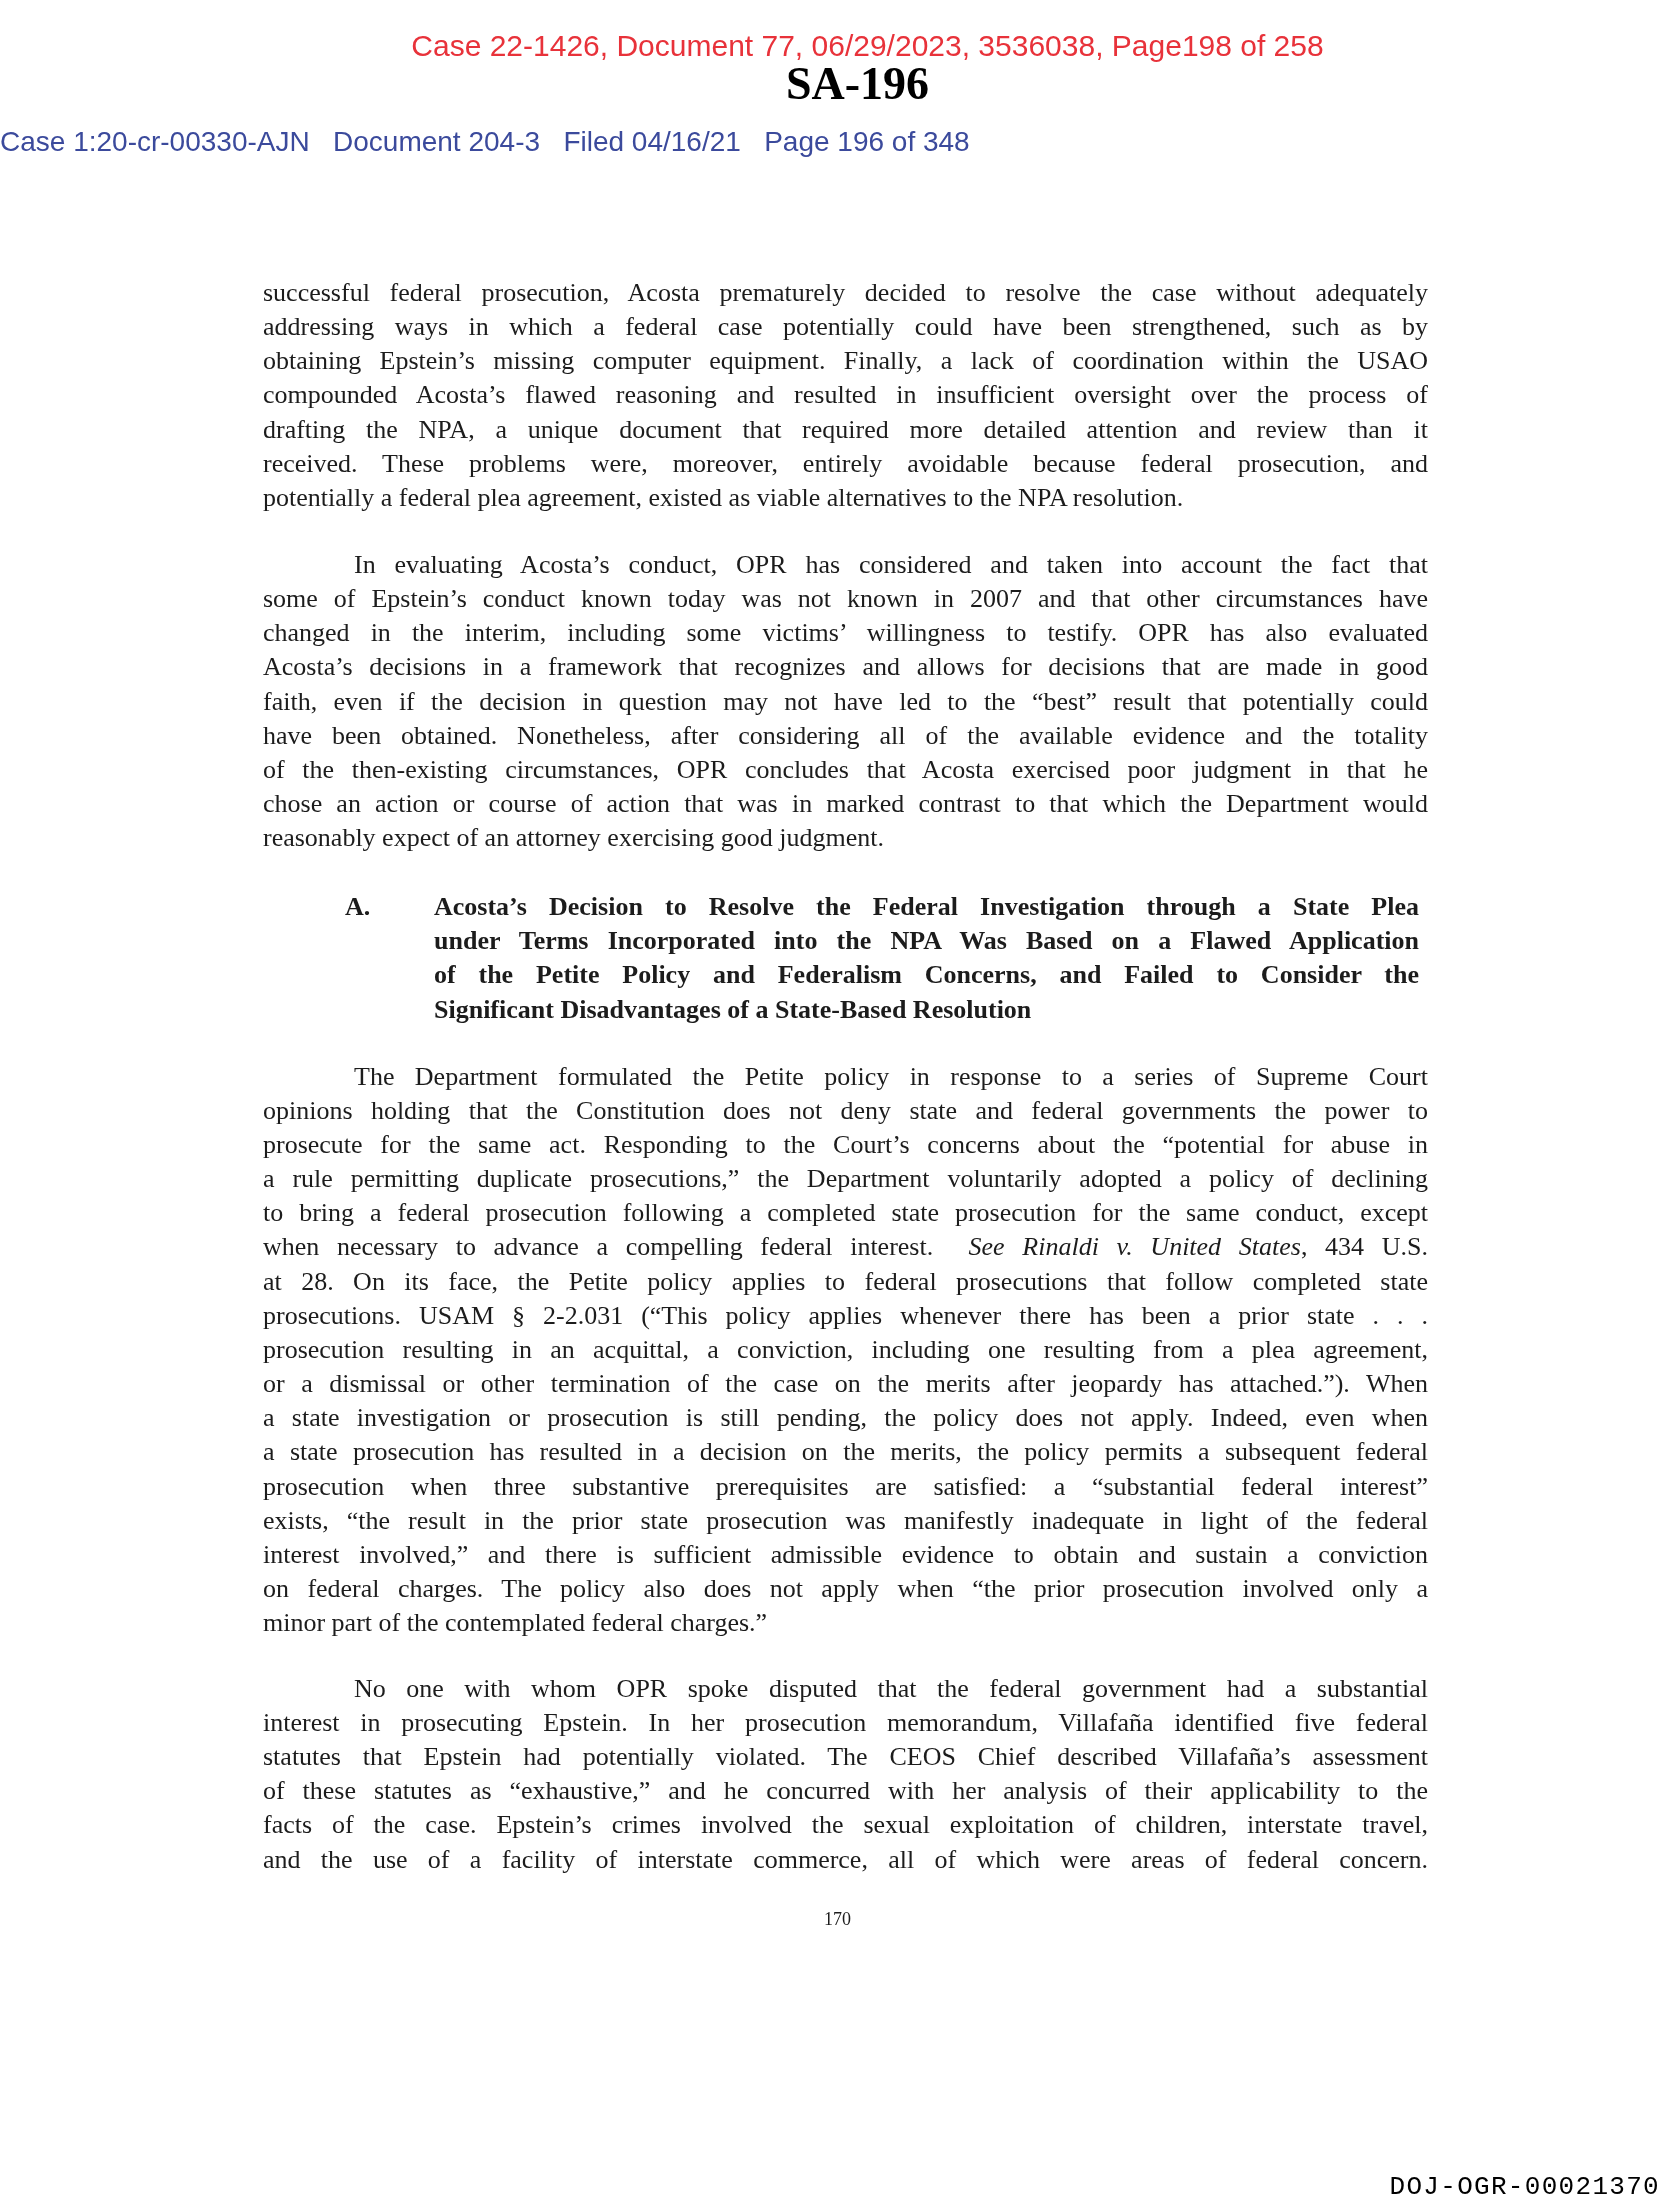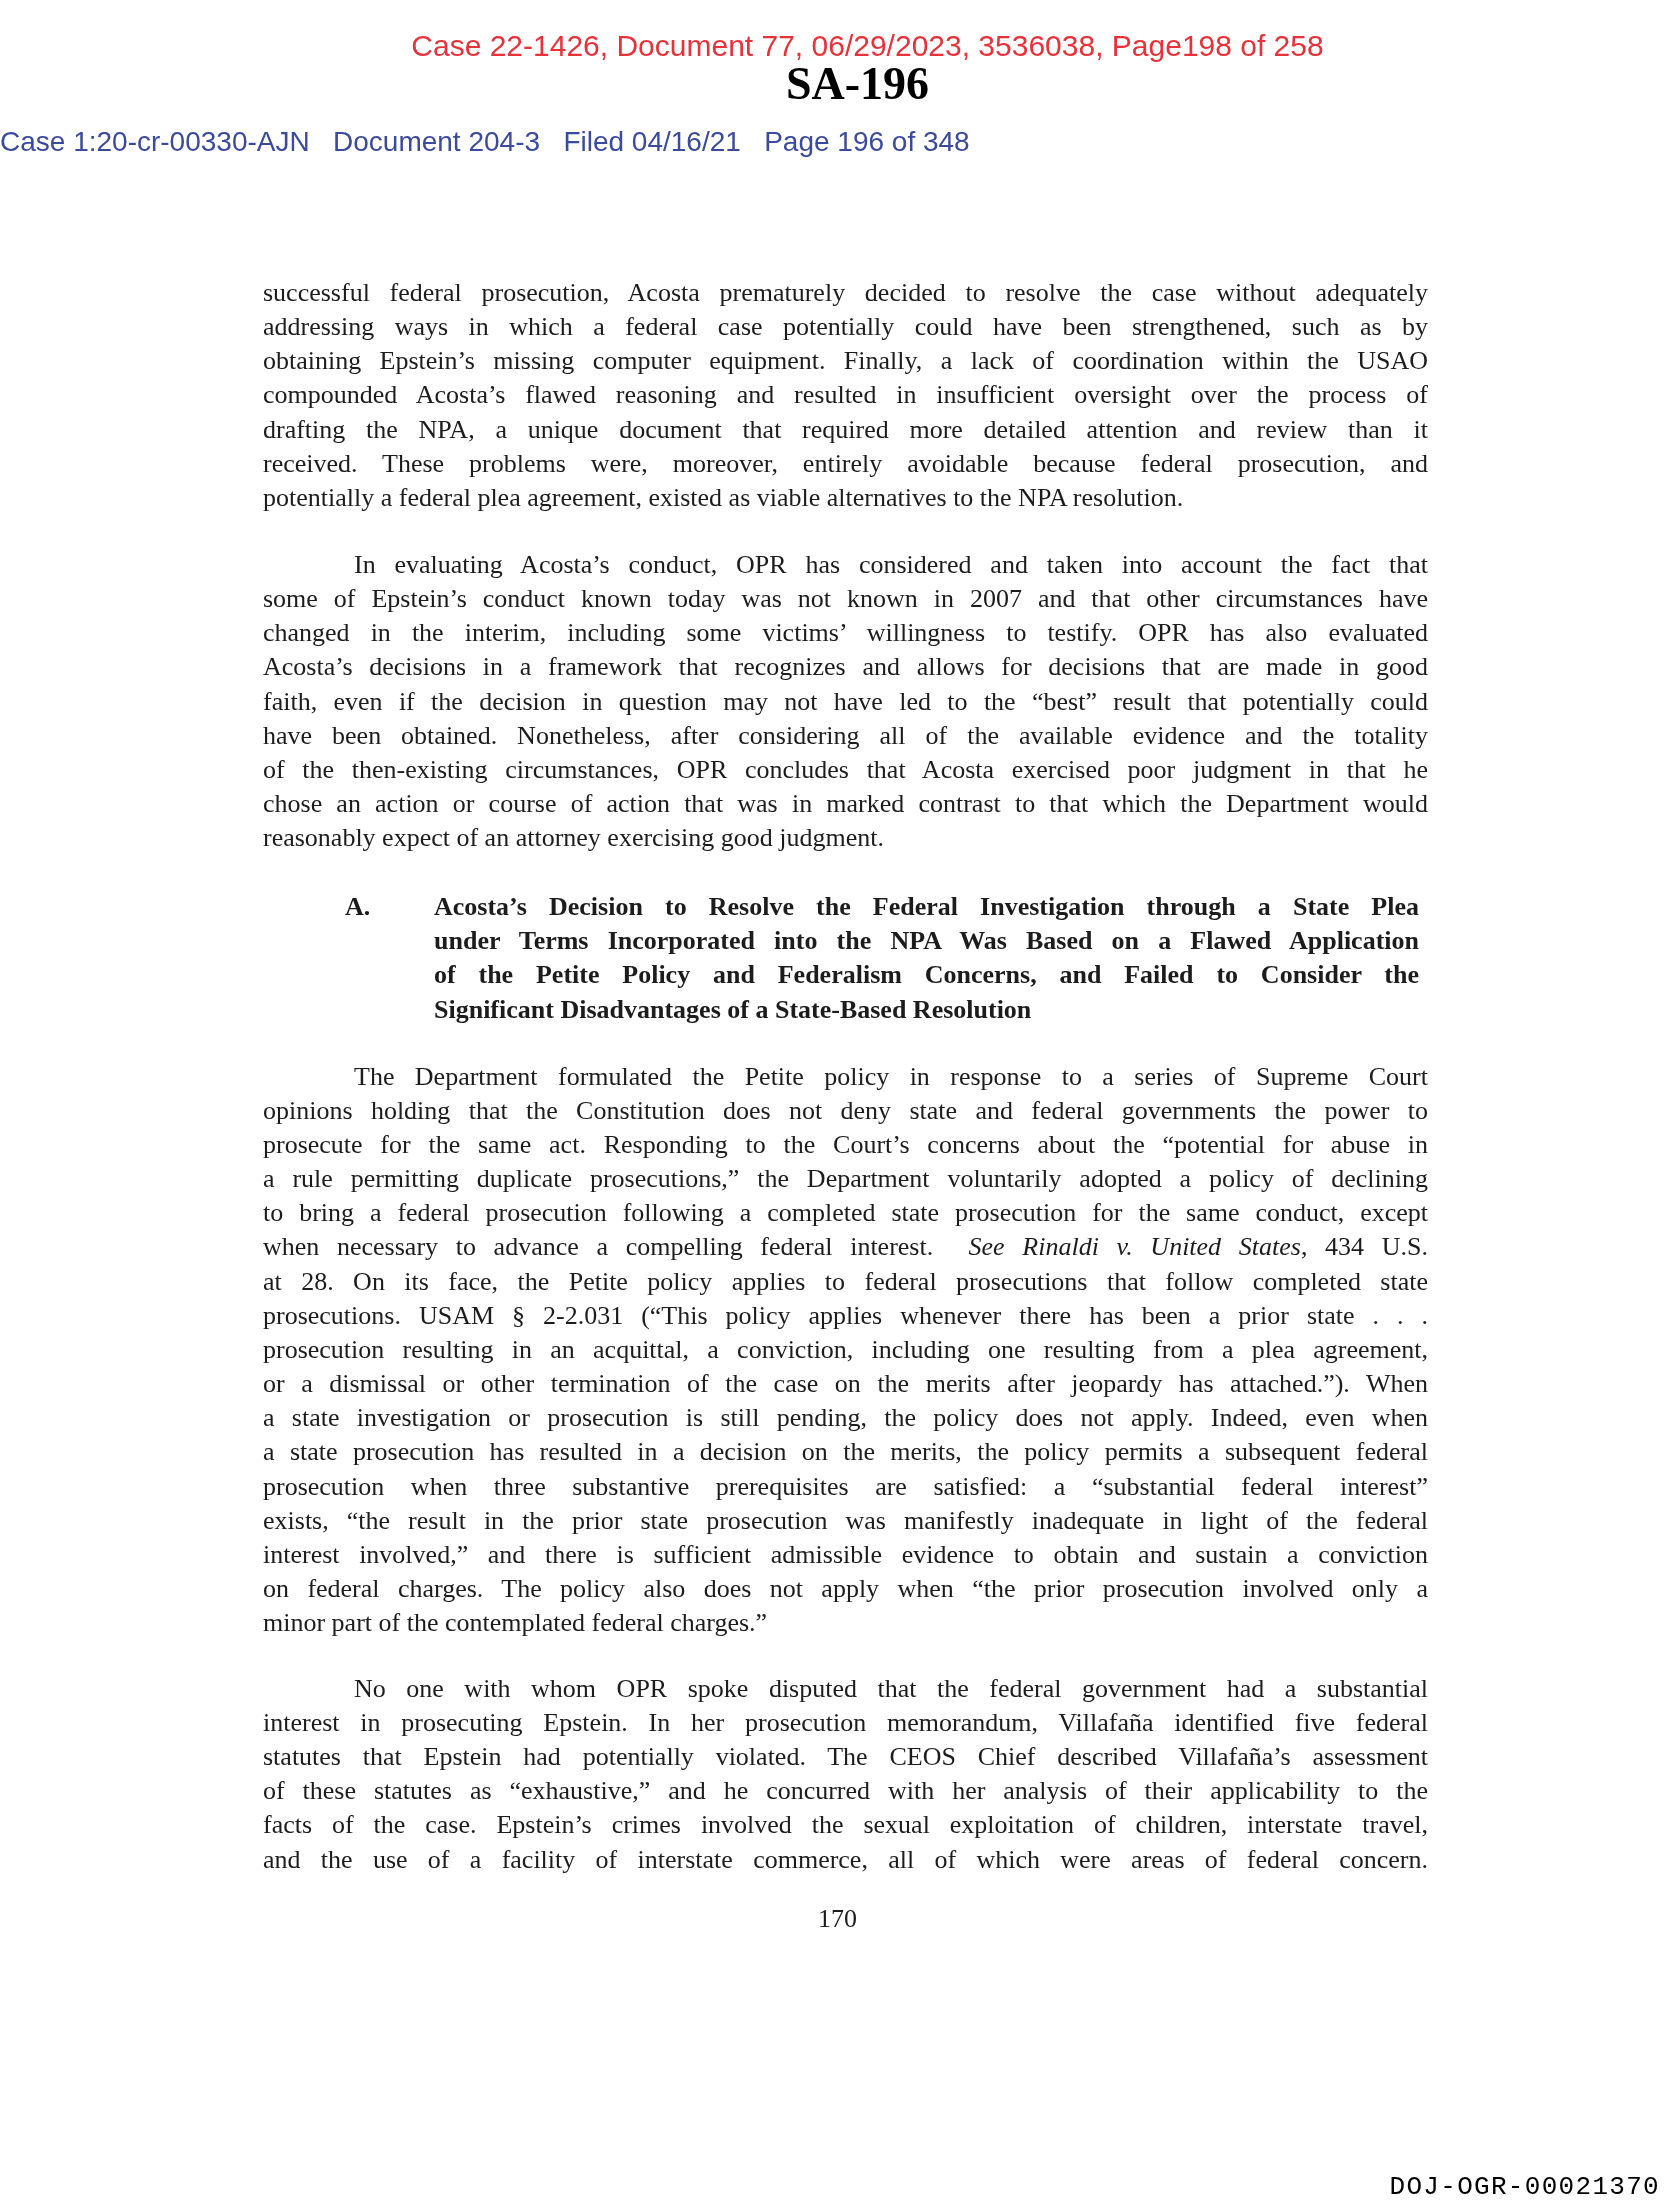--- a/index.html
+++ b/index.html
@@ -41,21 +41,21 @@
   }
   .heading .label { position: absolute; left: 0; top: 890px; line-height: 34px; }
   .heading .hl {
     position: absolute; left: 89px; width: 985px; height: 34px; line-height: 34px;
     white-space: nowrap; text-align: justify; text-align-last: justify;
   }
   .heading .hl.last { text-align: center; text-align-last: left; }
 
   .page-num {
     position: absolute; left: 0; width: 1675px; top: 1902px; text-align: center;
-    font-family: "Liberation Serif", serif; font-size: 26px; line-height: 34px; color: #1c1c1c;
+    font-family: "Liberation Serif", serif; font-size: 18px; line-height: 34px; color: #1c1c1c;
   }
   .bates {
     position: absolute; right: 15px; top: 2171px;
     font-family: "Liberation Mono", monospace; font-size: 26px; line-height: 32px; color: #000000;
     letter-spacing: 1.3px;
   }
 </style>
 </head>
 <body>
 

